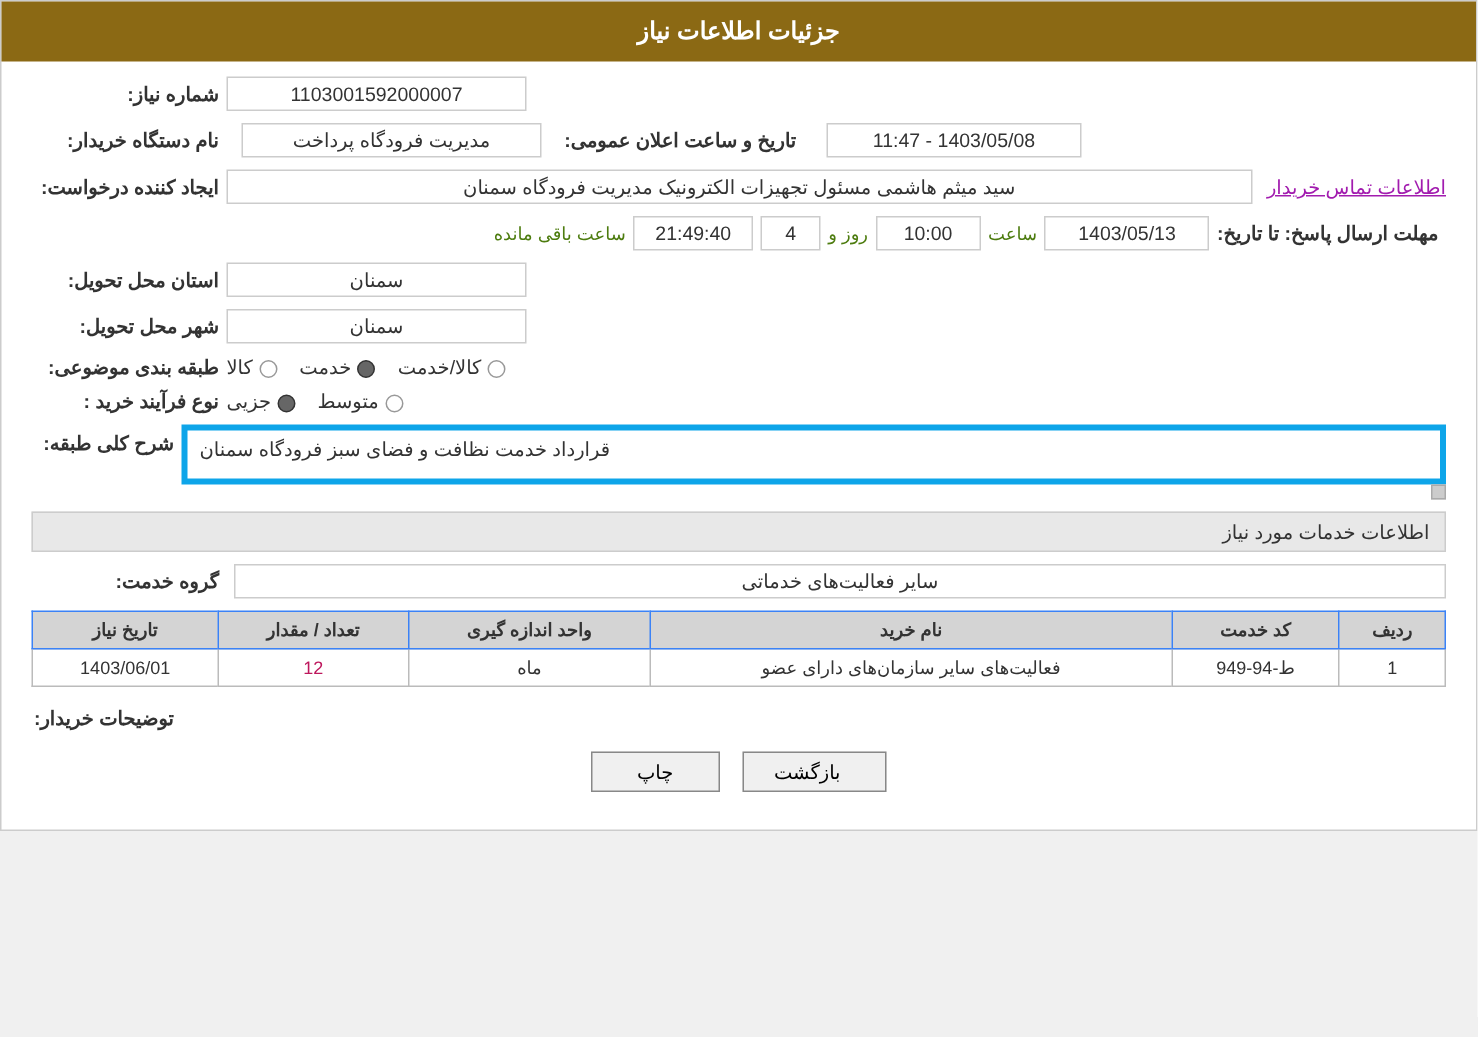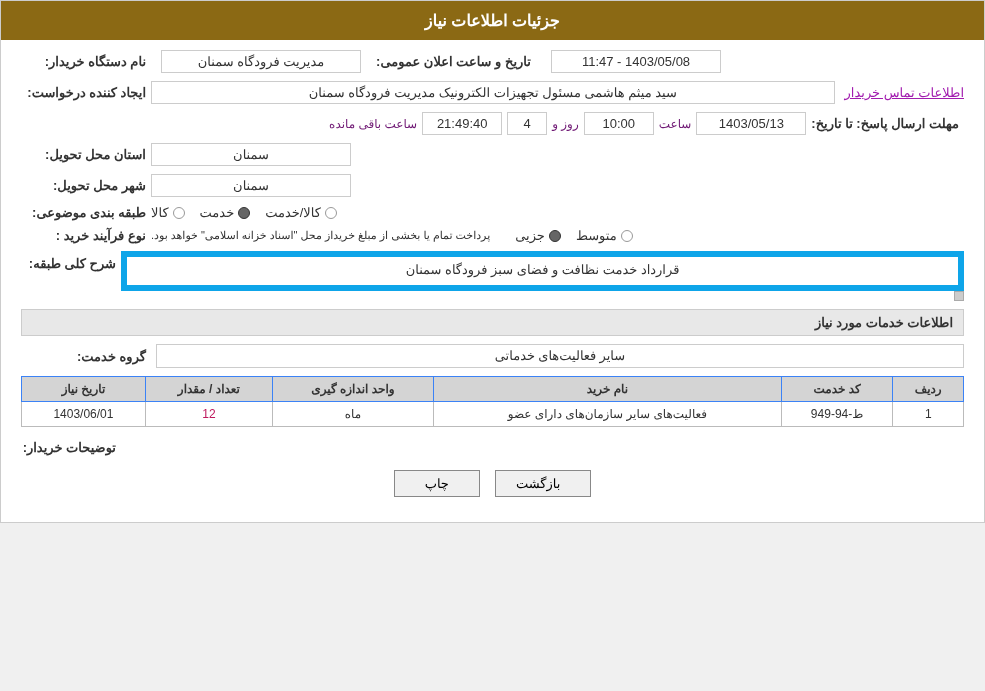--- a/index.html
+++ b/index.html
@@ -49,33 +49,33 @@
       text-align: center;
     }
     .value-box.medium {
       min-width: 200px;
     }
     .gap { width: 10px; }
     .section-title {
       background: #e8e8e8;
       border: 1px solid #ccc;
       padding: 5px 10px;
-      font-weight: bold;
+      font-weight: normal;
       margin: 8px 0;
     }
     
     .radio-group {
       display: flex;
       gap: 15px;
       align-items: center;
       direction: rtl;
     }
     .radio-item {
       display: flex;
-      align-items: center;
+      align-items: flex-end;
       gap: 4px;
     }
     .radio-circle {
       width: 12px;
       height: 12px;
       border-radius: 50%;
       border: 1px solid #999;
       background: #fff;
       display: inline-block;
     }
@@ -132,44 +132,44 @@
     }
     .row-complex {
       display: flex;
       align-items: center;
       margin-bottom: 8px;
       gap: 5px;
       direction: rtl;
     }
     .small-label {
       font-size: 12px;
-      color: #701a75;
+      color: #4d7c0f;
     }
     .description-section {
       display: flex;
       align-items: flex-start;
       margin-bottom: 8px;
       flex-direction: row-reverse;
     }
     .desc-label {
       min-width: 100px;
       text-align: right;
       font-weight: bold;
       padding-right: 5px;
       color: #333;
       flex-shrink: 0;
       padding-top: 5px;
     }
     .desc-box {
       flex: 1;
-      border: 6px solid #0ea5e9;
+      border: 4px solid #0ea5e9;
       background: #fff;
       padding: 5px 8px;
       min-height: 55px;
-      text-align: center;
+      text-align: left;
     }
     .resize-handle {
       width: 10px;
       height: 10px;
       background: #ccc;
       border: 1px solid #aaa;
       cursor: se-resize;
       align-self: flex-end;
     }
     .group-service-row {
@@ -185,24 +185,28 @@
 <body>
 
 <div class="page-wrapper">
 
   <div class="header-bar">
     <span>جزئیات اطلاعات نیاز</span>
   </div>
 
   <div class="content">
 
+    <div class="row">
+      <span class="label">شماره نیاز:</span>
+      <div class="value-box medium">1103001592000007</div>
+    </div>
 
     <div class="row" style="gap:10px;">
       <span class="label">نام دستگاه خریدار:</span>
-      <div class="value-box" style="min-width:200px;">مدیریت فرودگاه سمنان</div>
+      <div class="value-box" style="min-width:200px;">مدیریت فرودگاه پرداخت</div>
       <span class="label" style="min-width:170px; text-align:center;">تاریخ و ساعت اعلان عمومی:</span>
       <div class="value-box" style="min-width:170px;">1403/05/08 - 11:47</div>
     </div>
 
     <div class="row">
       <span class="label">ایجاد کننده درخواست:</span>
       <div class="value-box" style="flex:1;">سید میثم هاشمی مسئول تجهیزات الکترونیک مدیریت فرودگاه سمنان</div>
       <div class="gap"></div>
       <span class="link-blue">اطلاعات تماس خریدار</span>
     </div>
@@ -250,37 +254,36 @@
       <span class="label">نوع فرآیند خرید :</span>
       <div class="radio-group">
         <div class="radio-item">
           <span class="radio-circle"></span>
           <span>متوسط</span>
         </div>
         <div class="radio-item">
           <span class="radio-circle selected"></span>
           <span>جزیی</span>
         </div>
-        <span style="font-size:11px; color:#333; margin-right:10px;">پرداخت تمام یا بخشی از مبلغ خریداز محل "اسناد خزانه اسلامی" خواهد بود.</span>
       </div>
     </div>
 
     <div class="description-section">
       <span class="desc-label">شرح کلی طبقه:</span>
       <div style="flex:1; position:relative;">
         <div class="desc-box" style="min-height:40px;">قرارداد خدمت نظافت و فضای سبز فرودگاه سمنان</div>
         <div class="resize-handle"></div>
       </div>
     </div>
 
     <div class="section-title">اطلاعات خدمات مورد نیاز</div>
 
     <div class="group-service-row">
       <span class="label">گروه خدمت:</span>
-      <div class="value-box" style="flex:1;font-family:Liberation Serif, serif;">سایر فعالیت‌های خدماتی</div>
+      <div class="value-box" style="flex:1;">سایر فعالیت‌های خدماتی</div>
     </div>
 
     <table class="data-table">
       <thead>
         <tr>
           <th>ردیف</th>
           <th>کد خدمت</th>
           <th>نام خرید</th>
           <th>واحد اندازه گیری</th>
           <th>تعداد / مقدار</th>

